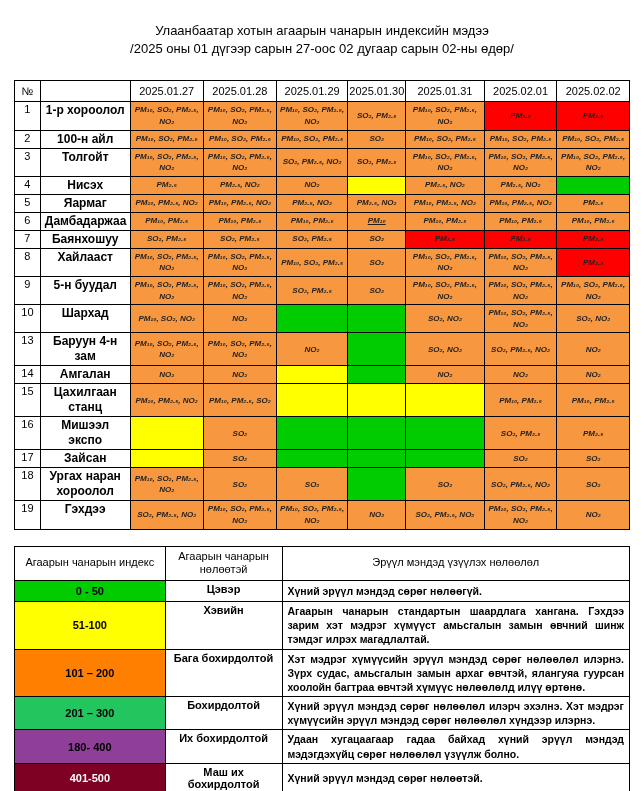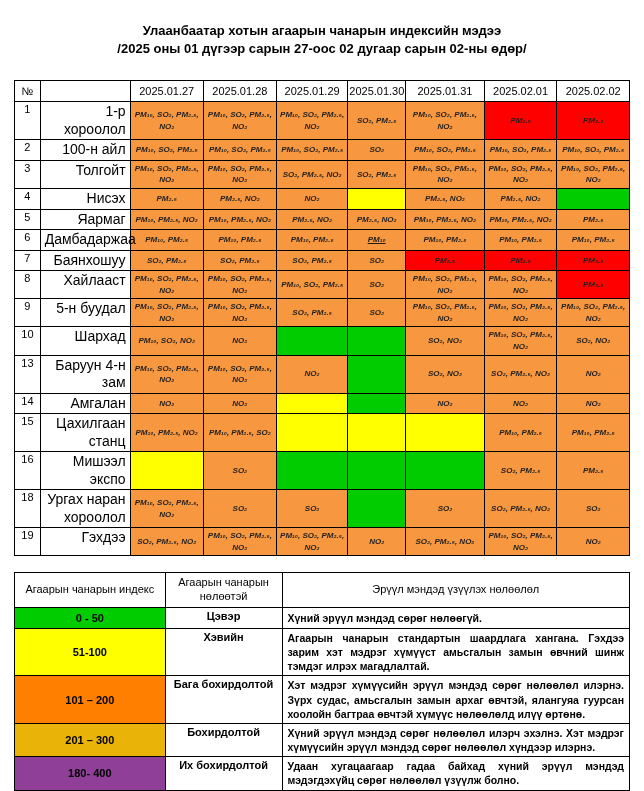--- a/index.html
+++ b/index.html
@@ -1,27 +1,27 @@
 <!DOCTYPE html>
 <html><head>
 <meta charset="utf-8">
 <style>
   html,body { margin:0; padding:0; background:#ffffff; color:#000;
     font-family:"Liberation Sans","DejaVu Sans",sans-serif; }
   .page { width:644px; box-sizing:border-box; padding:20px 14px 30px 14px; }
 
-  .title { text-align:center; font-weight:bold; font-size:13px; line-height:1.4; margin:2px 0 22px 0; }
+  .title { text-align:center; font-weight:normal; font-size:13px; line-height:1.4; margin:2px 0 22px 0; }
 
   table { border-collapse:collapse; width:100%; table-layout:fixed; }
 
   
   .aqi th, .aqi td { border:1px solid #000; }
   .aqi th { font-weight:normal; font-size:11px; padding:4px 1px; background:#fff; }
   .aqi td.num  { font-size:11px; text-align:center; vertical-align:top; padding:1px 0; }
-  .aqi td.name { font-size:14px; text-align:right; vertical-align:top; padding:1px 4px; line-height:1.25; }
+  .aqi td.name { font-size:12px; text-align:center; vertical-align:top; padding:1px 4px; line-height:1.25;font-weight:bold; }
   .aqi td.cell { font-size:8px; font-style:italic; font-weight:bold; color:#1f1f1f;
                  text-align:center; vertical-align:middle; padding:2px 1px; line-height:1.45; height:13px; }
   col.c-num{width:4.2%} col.c-name{width:14.6%} col.c-d1{width:11.9%} col.c-d2{width:11.9%}
   col.c-d3{width:11.6%} col.c-d4{width:9.4%} col.c-d5{width:12.8%} col.c-d6{width:11.8%} col.c-d7{width:11.8%}
   .aqi { margin-bottom:16px; }
 
   
   .legend th, .legend td { border:1px solid #000;font-weight:bold; }
   .legend th { font-weight:normal; font-size:11px; padding:3px 2px; line-height:1.25; }
   .legend td.range { font-size:11px; font-weight:bold; text-align:center; vertical-align:middle; padding:4px 2px; }
@@ -214,20 +214,31 @@
           <td class="name">Мишээл экспо</td>
           <td class="cell" style="background: rgb(255, 255, 0);"></td>
           <td class="cell" style="background: rgb(247, 151, 63);">SO₂</td>
           <td class="cell" style="background: rgb(0, 204, 0);"></td>
           <td class="cell" style="background: rgb(0, 204, 0);"></td>
           <td class="cell" style="background: rgb(0, 204, 0);"></td>
           <td class="cell" style="background: rgb(247, 151, 63);">SO₂, PM₂.₅</td>
           <td class="cell" style="background: rgb(247, 151, 63);">PM₂.₅</td>
         </tr>
         <tr>
+          <td class="num">17</td>
+          <td class="name">Зайсан</td>
+          <td class="cell" style="background: rgb(255, 255, 0);"></td>
+          <td class="cell" style="background: rgb(247, 151, 63);">SO₂</td>
+          <td class="cell" style="background: rgb(0, 204, 0);"></td>
+          <td class="cell" style="background: rgb(0, 204, 0);"></td>
+          <td class="cell" style="background: rgb(0, 204, 0);"></td>
+          <td class="cell" style="background: rgb(247, 151, 63);">SO₂</td>
+          <td class="cell" style="background: rgb(247, 151, 63);">SO₂</td>
+        </tr>
+        <tr>
           <td class="num">18</td>
           <td class="name">Ургах наран хороолол</td>
           <td class="cell" style="background: rgb(247, 151, 63);">PM₁₀, SO₂, PM₂.₅, NO₂</td>
           <td class="cell" style="background: rgb(247, 151, 63);">SO₂</td>
           <td class="cell" style="background: rgb(247, 151, 63);">SO₂</td>
           <td class="cell" style="background: rgb(0, 204, 0);"></td>
           <td class="cell" style="background: rgb(247, 151, 63);">SO₂</td>
           <td class="cell" style="background: rgb(247, 151, 63);">SO₂, PM₂.₅, NO₂</td>
           <td class="cell" style="background: rgb(247, 151, 63);">SO₂</td>
         </tr>
@@ -268,21 +279,21 @@
           <td class="range" style="background: rgb(255, 255, 0);">51-100</td>
           <td class="cat">Хэвийн</td>
           <td class="eff">Агаарын чанарын стандартын шаардлага хангана. Гэхдээ зарим хэт мэдрэг хүмүүст  амьсгалын замын өвчний шинж тэмдэг илрэх магадлалтай.</td>
         </tr>
         <tr>
           <td class="range" style="background: rgb(255, 128, 0);">101 – 200</td>
           <td class="cat">Бага бохирдолтой</td>
           <td class="eff">Хэт мэдрэг хүмүүсийн эрүүл мэндэд  сөрөг нөлөөлөл илэрнэ. Зүрх судас, амьсгалын замын архаг өвчтэй, ялангуяа гуурсан хоолойн багтраа өвчтэй хүмүүс нөлөөлөлд илүү өртөнө.</td>
         </tr>
         <tr>
-          <td class="range" style="background: #eab308;">201 – 300</td>
+          <td class="range" style="background: #22c55e;">201 – 300</td>
           <td class="cat">Бохирдолтой</td>
           <td class="eff">Хүний эрүүл мэндэд сөрөг нөлөөлөл илэрч эхэлнэ. Хэт мэдрэг хүмүүсийн эрүүл мэндэд сөрөг нөлөөлөл хүндээр илэрнэ.</td>
         </tr>
         <tr>
           <td class="range" style="background: rgb(143, 63, 151);">180- 400</td>
           <td class="cat">Их бохирдолтой</td>
           <td class="eff">Удаан хугацаагаар гадаа байхад хүний эрүүл мэндэд мэдэгдэхүйц сөрөг нөлөөлөл үзүүлж болно.</td>
         </tr>
         <tr>
           <td class="range" style="background: rgb(126, 0, 35); color: rgb(255, 255, 255);">401-500</td>

